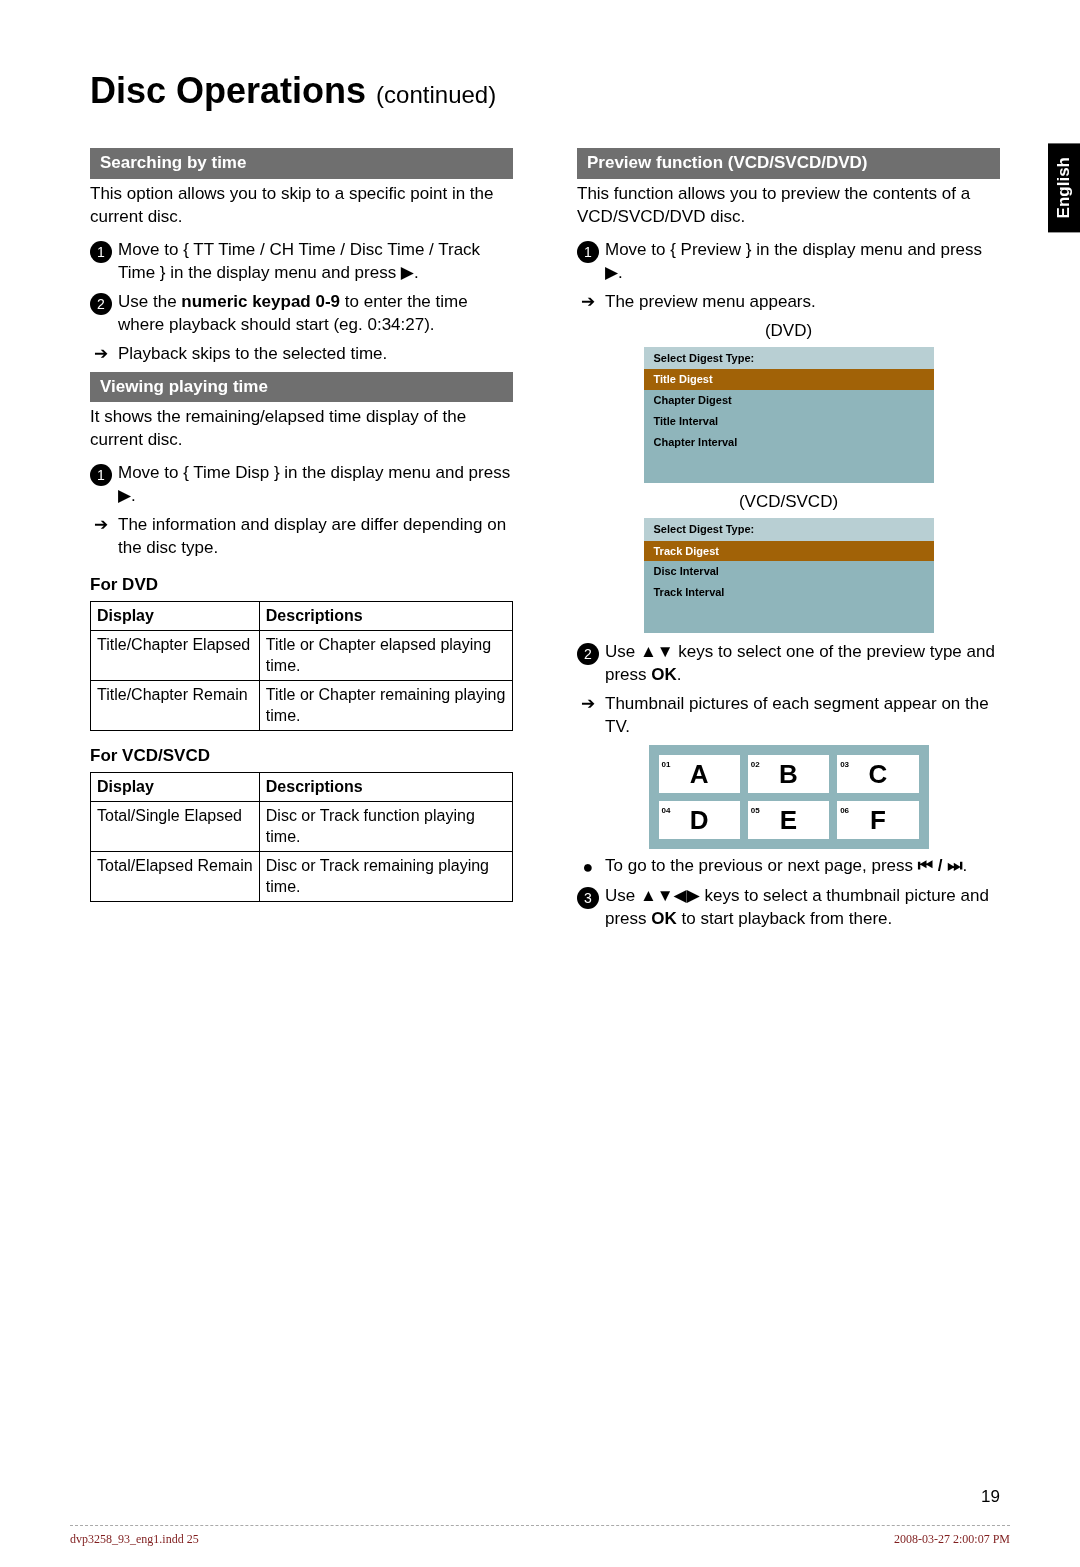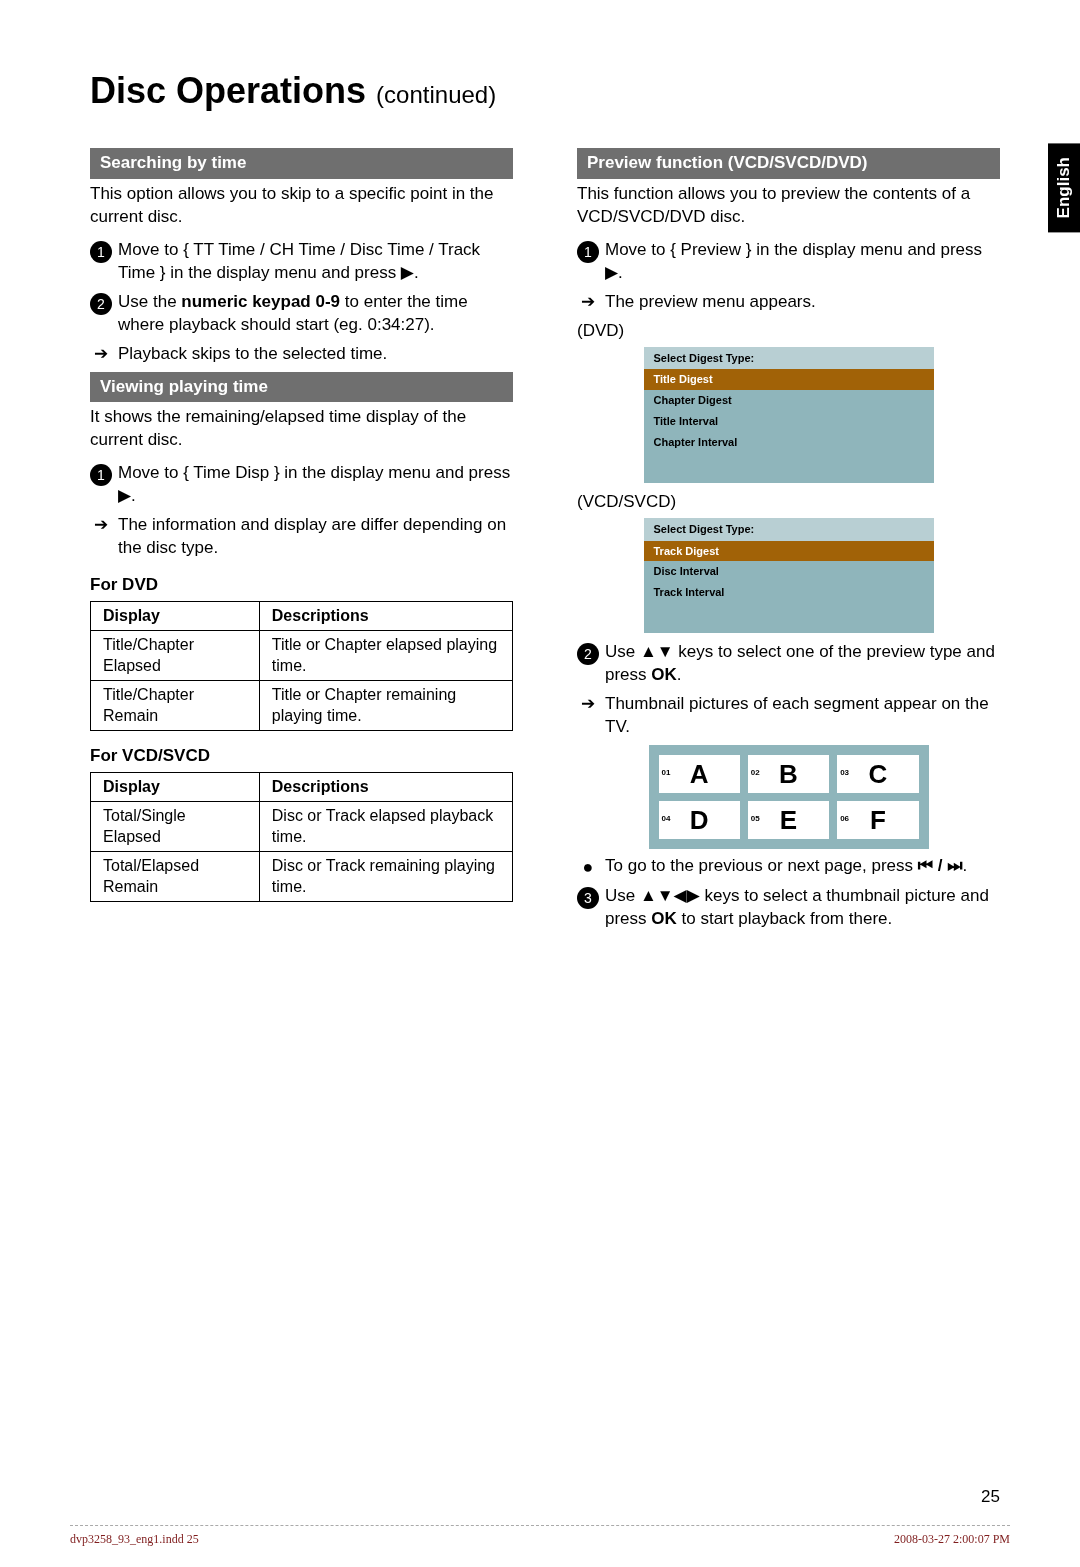--- a/index.html
+++ b/index.html
@@ -87,38 +87,39 @@
     font-weight: bold;
     margin: 14px 0 4px 0;
   }
   table.disp {
     border-collapse: collapse;
     width: 100%;
     font-size: 16px;
   }
   table.disp th, table.disp td {
     border: 1px solid #000;
-    padding: 3px 12px;
+    padding: 3px 6px;
     text-align: left;
     vertical-align: top;
   }
   table.disp th { font-weight: bold; }
   .lang-tab {
     position: absolute;
     top: 143px;
     right: 0;
     background: #000;
     color: #fff;
     writing-mode: vertical-rl;
     transform: rotate(180deg);
     font-weight: bold;
     padding: 14px 6px;
     font-size: 17px;
   }
   .digest-label {
+    text-align: center;
     margin: 6px 0 4px 0;
   }
   .digest-box {
     background: #8fb5bb;
     width: 290px;
     margin: 0 auto 8px auto;
     font-size: 11px;
     font-weight: bold;
     padding-bottom: 30px;
   }
@@ -150,21 +151,21 @@
     position: relative;
     text-align: center;
     font-family: Arial, sans-serif;
     font-weight: bold;
     font-size: 26px;
     line-height: 38px;
     height: 38px;
   }
   .thumb .tnum {
     position: absolute;
-    top: 14px;
+    top: 6px;
     left: 3px;
     font-size: 8px;
     line-height: 8px;
   }
   .page-num {
     position: absolute;
     bottom: 60px;
     right: 80px;
     font-size: 17px;
   }
@@ -248,21 +249,21 @@
 
       <div class="subhead">For VCD/SVCD</div>
       <table class="disp">
         <tbody>
             <tr>
           <th style="width:40%">Display</th>
           <th>Descriptions</th>
         </tr>
         <tr>
           <td>Total/Single Elapsed</td>
-          <td>Disc or Track elapsed playback time.</td>
+          <td>Disc or Track function playing time.</td>
         </tr>
         <tr>
           <td>Total/Elapsed Remain</td>
           <td>Disc or Track remaining playing time.</td>
         </tr>
       </tbody>
         </table>
     </div>
 
     <div class="col">
@@ -325,19 +326,19 @@
       <div class="step">
         <div class="step-num">3</div>
         <div class="step-text">
           <span>Use ▲▼◀▶ keys to select a thumbnail picture and press </span><span class="bold">OK</span><span> to start playback from there.</span>
         </div>
       </div>
 
     </div>
   </div>
 
-  <div class="page-num">25</div>
+  <div class="page-num">19</div>
 
   <div class="footer">
     <span>dvp3258_93_eng1.indd   25</span>
     <span>2008-03-27   2:00:07 PM</span>
   </div>
 </div>
 
 </body></html>

